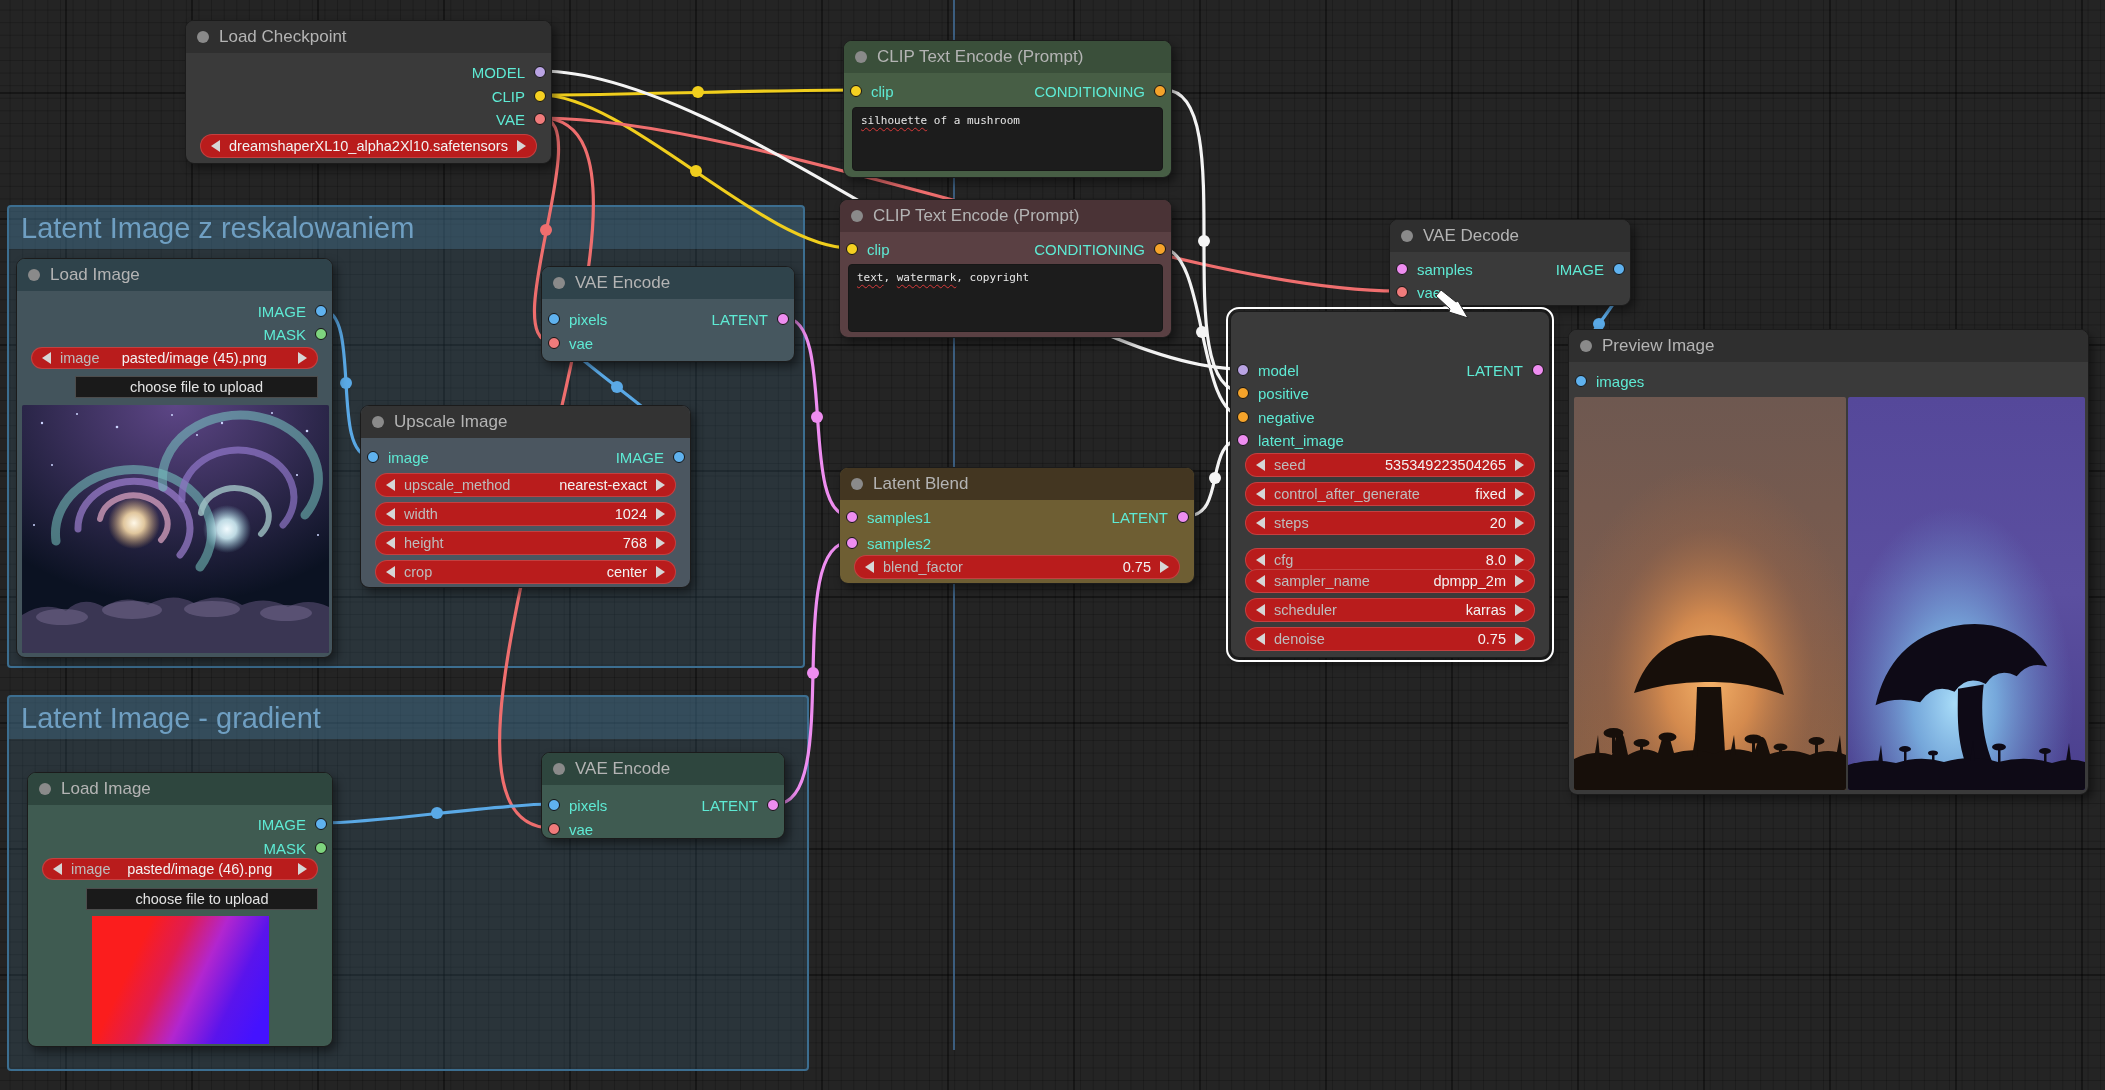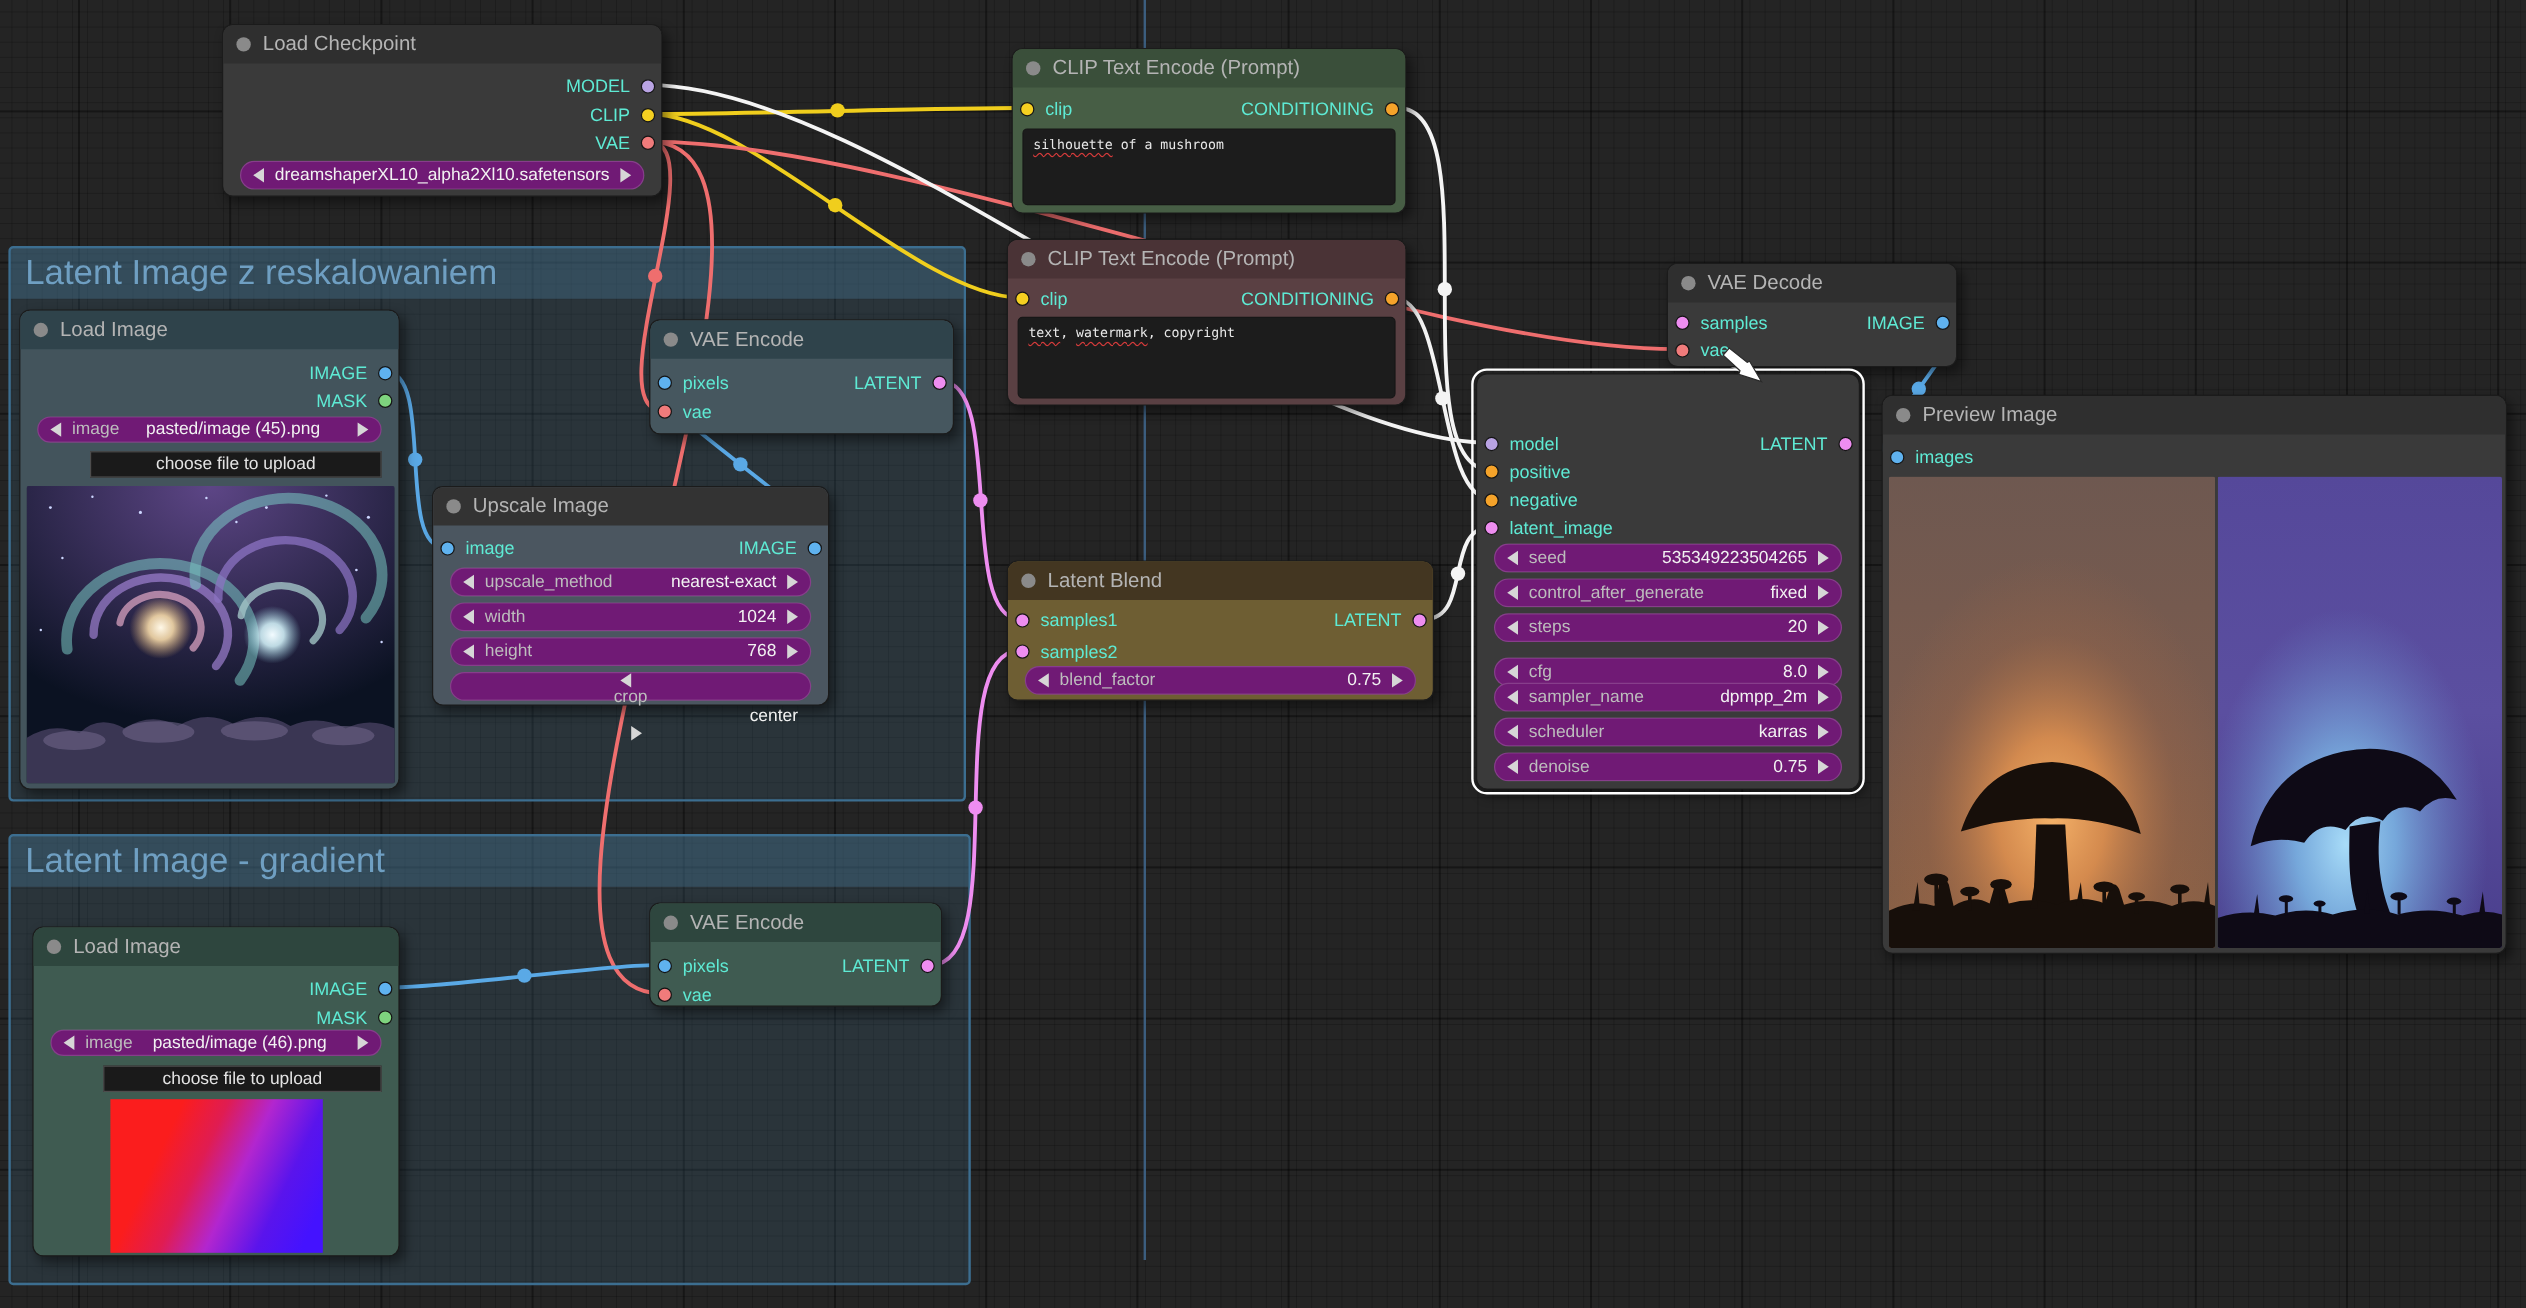--- a/index.html
+++ b/index.html
@@ -39,21 +39,21 @@
     border-radius:13px;pointer-events:none;}
 
   .port{position:absolute;height:22px;display:flex;align-items:center;color:#5eead4;font-size:15px;}
   .port .dot{width:12px;height:12px;border-radius:50%;border:1px solid #151515;box-sizing:border-box;flex:none;}
   .port.in{left:6px;}
   .port.in .dot{margin-right:9px;}
   .port.out{right:5px;flex-direction:row-reverse;}
   .port.out .dot{margin-left:9px;}
 
   .pill{position:absolute;left:14px;right:14px;height:24px;border-radius:12px;
-    background:#701a75;border:1px solid rgba(255,255,255,.16);display:flex;align-items:center;
+    background:#b91c1c;border:1px solid rgba(255,255,255,.16);display:flex;align-items:center;
     padding:0 10px;box-sizing:border-box;font-size:14.5px;}
   .arr{width:0;height:0;border-top:6px solid transparent;border-bottom:6px solid transparent;flex:none;}
   .arr.l{border-right:9px solid #d6d6d6;margin-right:9px;}
   .arr.r{border-left:9px solid #d6d6d6;margin-left:9px;}
   .plabel{color:#bdbdbd;white-space:nowrap;}
   .pvalue{margin-left:auto;color:#f2f2f2;white-space:nowrap;}
   .pill.centered .pvalue{margin:0 auto;}
 
   .btn{position:absolute;left:14px;right:14px;height:22px;background:#1a1a1a;
     border:1px solid #4c4c4c;color:#e3e3e3;font-size:14.5px;display:flex;align-items:center;
@@ -473,21 +473,21 @@
       <span class="plabel">width</span>
       <span class="pvalue">1024</span>
       <span class="arr r"></span>
     </div>
     <div class="pill" style="top:125px;">
       <span class="arr l"></span>
       <span class="plabel">height</span>
       <span class="pvalue">768</span>
       <span class="arr r"></span>
     </div>
-    <div class="pill" style="top:154px;flex-direction:column;">
+    <div class="pill" style="top:154px;">
       <span class="arr l"></span>
       <span class="plabel">crop</span>
       <span class="pvalue">center</span>
       <span class="arr r"></span>
     </div>
   </div>
 
   <div class="node" style="left:541px;top:266px;width:254px;height:96px;--tc:#2f434b;--bc:#46575f;">
     <div class="node-title">
       <span class="title-dot"></span>

